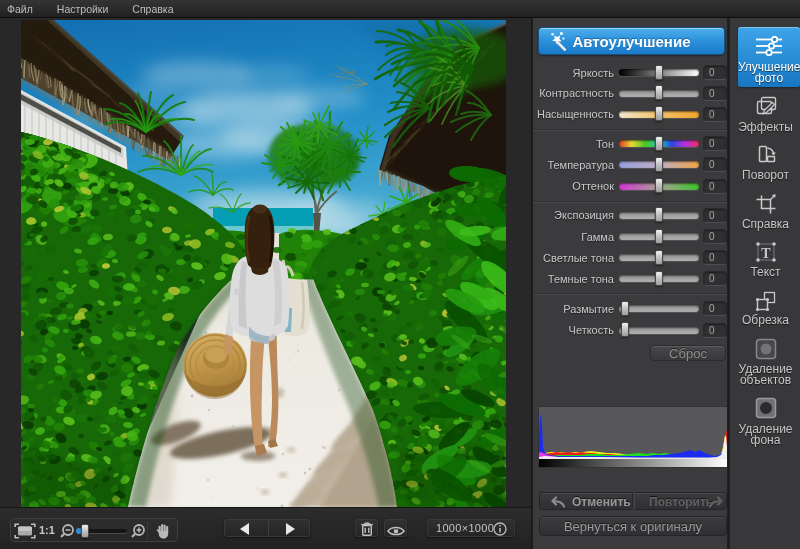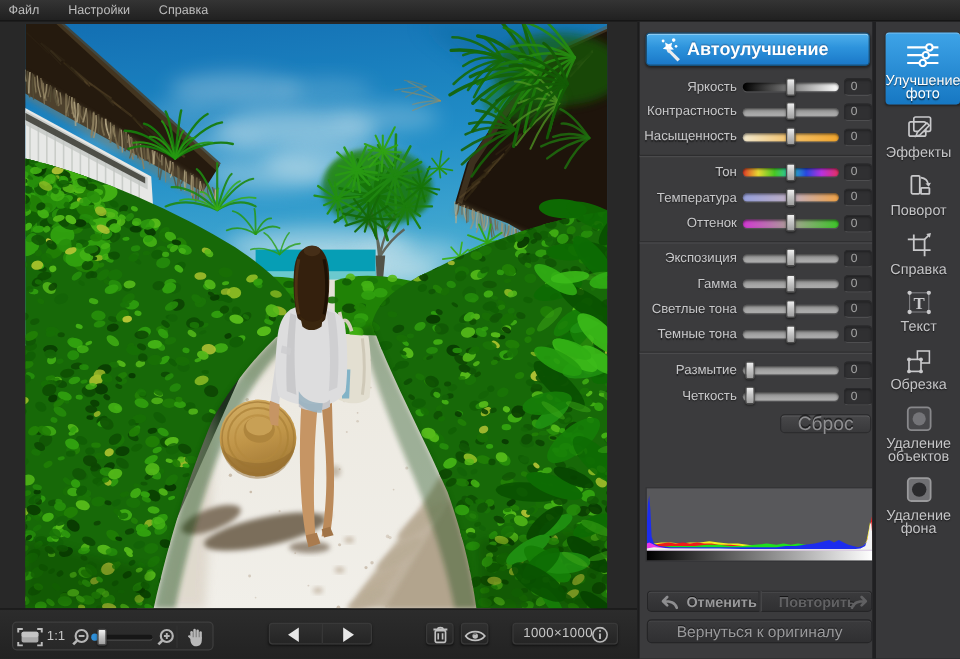--- a/index.html
+++ b/index.html
@@ -18,21 +18,21 @@
 .zdiv{left:136px;top:2px;width:1px;height:19px;background:#1a1a1a;border-right:1px solid #3a3a3a}
 .bbtn{background:linear-gradient(#303030,#252525);border:1px solid #393939;border-radius:3px;box-shadow:0 1px 2px rgba(0,0,0,.5)}
 
 #panel{left:531px;top:18px;width:196px;height:531px;background:#3b3b3d;border-left:2px solid #1c1c1c}
 .sep{left:0;width:194px;height:2px;border-top:1px solid #2d2d2f;border-bottom:1px solid #4a4a4c}
 #autoBtn{left:5px;top:9px;width:187px;height:28px;border-radius:4px;background:linear-gradient(#4fb0ec,#2d93dc 45%,#1a78c8);border:1px solid #14527e;box-shadow:inset 0 1px 0 rgba(255,255,255,.45), 0 1px 2px rgba(0,0,0,.4);color:#fff;font-size:15px;font-weight:bold;text-align:center;line-height:27px;text-shadow:0 -1px 1px rgba(0,0,40,.35)}
 .slab{color:#c8c8ca;font-size:11px;height:14px;line-height:14px;text-align:right;left:0;width:81px;text-shadow:0 1px 1px rgba(0,0,0,.5)}
 .track{left:86px;width:80px;height:7px;border-radius:3.5px;box-shadow:inset 0 1px 2px rgba(0,0,0,.55),0 1px 0 rgba(255,255,255,.12)}
 .thumb{width:8px;height:15px;border-radius:2px;background:linear-gradient(#f2f2f2,#c6c6c6 45%,#9e9e9e);border:1px solid #4a4a4a;box-shadow:0 1px 2px rgba(0,0,0,.5)}
 .vbox{left:170px;width:24px;height:15px;border-radius:4px;background:#303032;border:1px solid #29292b;border-bottom-color:#4e4e50;color:#a8a8a8;font-size:10px;line-height:13px;padding-left:5px;box-shadow:inset 0 1px 2px rgba(0,0,0,.35)}
-#resetBtn{left:117px;top:327px;width:76px;height:16px;border-radius:4px;background:linear-gradient(#48484a,#39393b);border:1px solid #2c2c2e;box-shadow:inset 0 1px 0 rgba(255,255,255,.12);color:#8f8f91;font-size:16px;text-align:center;line-height:15px;text-shadow:0 -1px 0 rgba(0,0,0,.5)}
+#resetBtn{left:117px;top:327px;width:76px;height:16px;border-radius:4px;background:linear-gradient(#48484a,#39393b);border:1px solid #2c2c2e;box-shadow:inset 0 1px 0 rgba(255,255,255,.12);color:#8f8f91;font-size:13px;text-align:center;line-height:15px;text-shadow:0 -1px 0 rgba(0,0,0,.5)}
 #hist{left:6px;top:389px;width:188px;height:60px;background:#58585b;box-shadow:0 0 0 1px #333335}
 #histgrad{left:0;top:52px;width:188px;height:8px;background:linear-gradient(to right,#000,#fff)}
 .ubtn{top:474px;height:18px;border-radius:4px;background:linear-gradient(#3b3b3d,#303032);border:1px solid #252527;box-shadow:inset 0 1px 0 rgba(255,255,255,.08);font-size:12px;font-weight:bold;color:#99999b;text-shadow:0 -1px 0 rgba(0,0,0,.6)}
 #returnBtn{left:6px;top:498px;width:188px;height:20px;border-radius:4px;background:linear-gradient(#3b3b3d,#303032);border:1px solid #252527;box-shadow:inset 0 1px 0 rgba(255,255,255,.08);color:#9b9b9d;font-size:13px;text-align:center;line-height:19px;text-shadow:0 -1px 0 rgba(0,0,0,.6)}
 
 #tbar{left:727px;top:18px;width:73px;height:531px;background:#38383a;border-left:3px solid #202022}
 .titem{left:0;width:71px;text-align:center;color:#c6c6c8;font-size:12px;line-height:11px;text-shadow:0 1px 1px rgba(0,0,0,.6)}
 #activeTile{left:8px;top:9px;width:62px;height:60px;border-radius:3px;background:linear-gradient(#3ea4e8,#1677c2);box-shadow:inset 0 1px 0 rgba(255,255,255,.35),0 1px 2px rgba(0,0,0,.4);color:#fff}
 #exportBtn{left:13px;top:473px;width:54px;height:49px;border-radius:6px;background:linear-gradient(#37373a,#2d2d2f);border:1px solid #28282a;box-shadow:inset 0 1px 0 rgba(255,255,255,.07)}
 </style></head>
@@ -2131,21 +2131,21 @@
       <div class="abs" style="left:3px;top:3px"><svg width="22" height="18" viewBox="0 0 22 18" style="" xmlns="http://www.w3.org/2000/svg">
             <g fill="none" stroke="#bdbdbd" stroke-width="1.6">
               <path d="M1.2,5 V2.2 H5"></path>
               <path d="M17,2.2 H20.8 V5"></path>
               <path d="M20.8,13 V15.8 H17"></path>
               <path d="M5,15.8 H1.2 V13"></path>
             </g>
             <rect x="4" y="4.5" width="14" height="9" rx="1.5" fill="#a9a9a9"></rect>
             <rect x="4" y="4.5" width="14" height="4.5" rx="1.5" fill="#c4c4c4"></rect>
           </svg></div>
-      <div class="abs" style="left:28px;top:5px;color:#c6c6c6;font-size:11px;font-weight:normal">1:1</div>
+      <div class="abs" style="left:28px;top:5px;color:#c6c6c6;font-size:11px;font-weight:bold">1:1</div>
       <div class="abs" style="left:48px;top:4px"><svg width="16" height="16" viewBox="0 0 16 16" style="" xmlns="http://www.w3.org/2000/svg">
             <circle cx="9" cy="7" r="5" fill="none" stroke="#b5b5b5" stroke-width="1.8"></circle>
             <line x1="6.6" y1="7" x2="11.4" y2="7" stroke="#b5b5b5" stroke-width="1.6"></line>
             <line x1="5.2" y1="10.8" x2="2" y2="14" stroke="#b5b5b5" stroke-width="2.2"></line>
           </svg></div>
       <div class="abs" style="left:66px;top:10px;width:50px;height:4px;background:#161616;border-radius:2px;box-shadow:0 1px 0 rgba(255,255,255,.15)"></div>
       <div class="abs" style="left:65px;top:9px;width:6px;height:6px;border-radius:3px;background:#2e8fd8"></div>
       <div class="abs thumb" style="left:70px;top:5px;width:8px;height:14px"></div>
       <div class="abs" style="left:119px;top:4px"><svg width="16" height="16" viewBox="0 0 16 16" style="" xmlns="http://www.w3.org/2000/svg">
             <circle cx="9" cy="7" r="5" fill="none" stroke="#b5b5b5" stroke-width="1.8"></circle>

